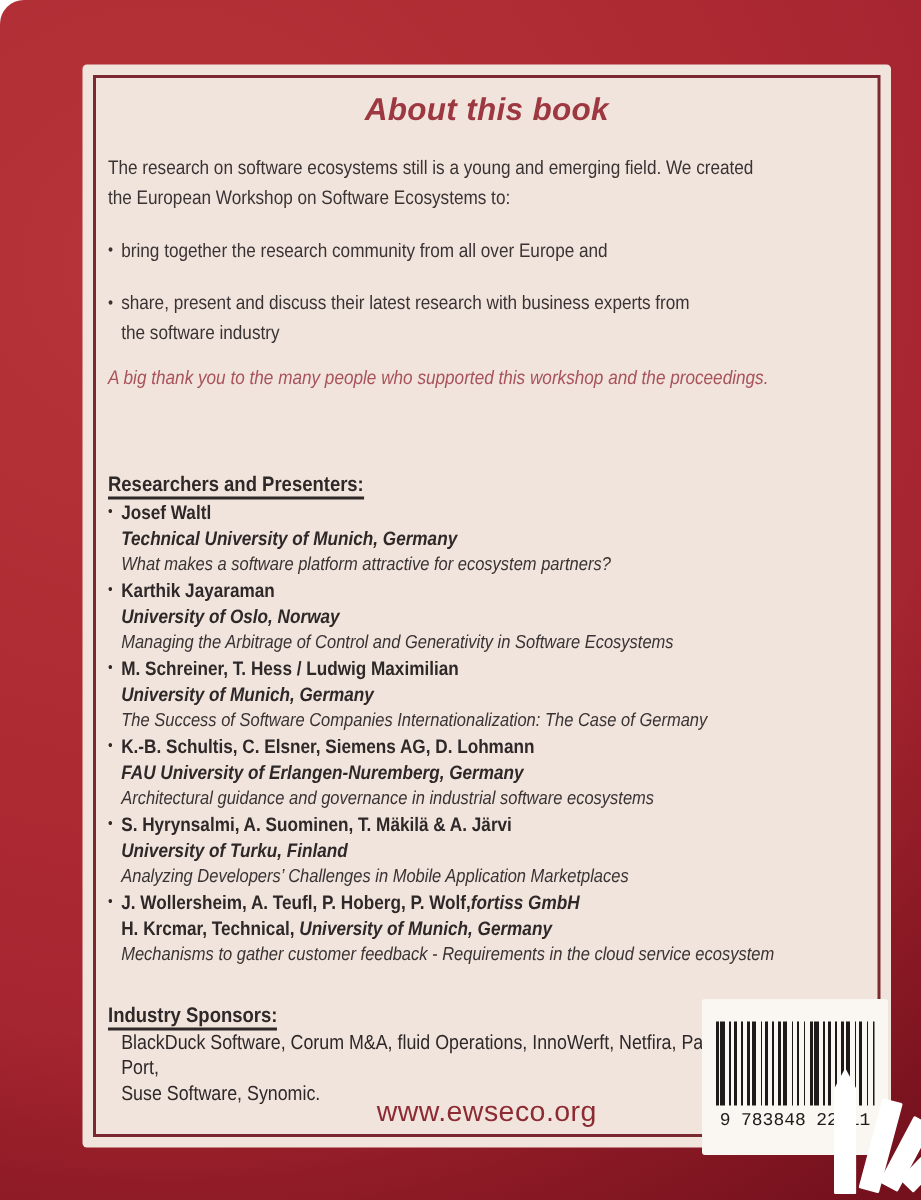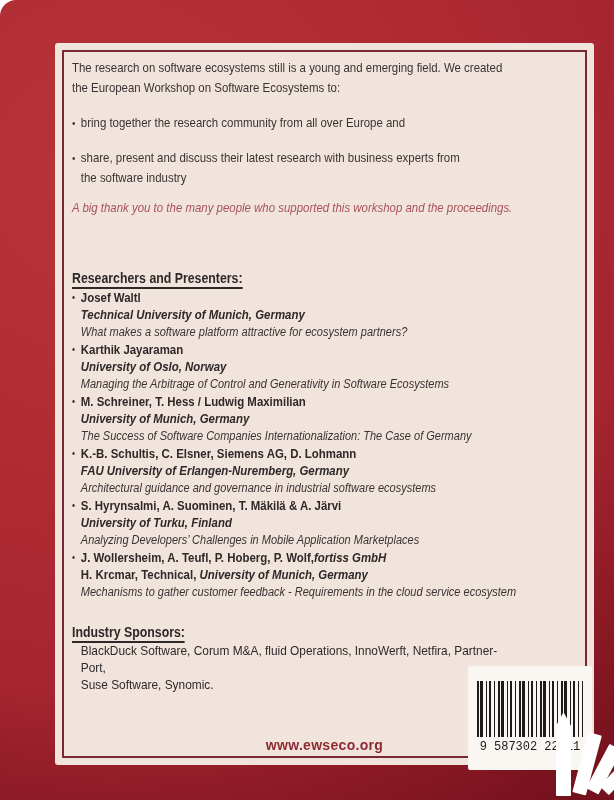--- a/index.html
+++ b/index.html
@@ -49,21 +49,21 @@
   .logo{position:absolute;left:4px;bottom:2px;z-index:3;width:170px;}
   .logo-rule{width:163px;border-top:1px solid #9a9a9a;margin-bottom:1px;}
   .wordmark{font-size:26px;line-height:28px;letter-spacing:2px;color:#8e8e8e;font-weight:normal;}
   .wordmark .lg-red{color:#b2333b;}
   .wordmark .lg-i{position:relative;}
   .wordmark .lg-i::before{content:"";position:absolute;left:1px;top:2px;width:4px;height:4px;border-radius:50%;background:#b2333b;}
   .logo-tagline{margin-left:60px;margin-top:-3px;height:3px;width:100px;
     background:repeating-linear-gradient(90deg,#c0565c 0 5px,transparent 5px 8px);opacity:.75;}
   .url{
     position:absolute;left:0;right:0;bottom:12px;z-index:2;text-align:center;
-    font-size:14px;font-weight:bold;color:#8d2b33;letter-spacing:.3px;
+    font-size:19px;font-weight:normal;color:#8d2b33;letter-spacing:.3px;
   }
   .barcode-panel{
     position:absolute;right:2px;bottom:-5px;width:124px;height:104px;
     background:#faf6f1;z-index:3;border-radius:2px;
   }
   .bars{
     margin:15px auto 0;width:106px;height:56px;background-color:#faf6f1;
     background-image:repeating-linear-gradient(90deg,
       #1d1a1a 0 2px, transparent 2px 3px,
       #1d1a1a 3px 6px, transparent 6px 9px,
@@ -84,20 +84,21 @@
   .b3{left:588px;top:742px;width:14px;height:50px;transform:rotate(28deg);transform-origin:50% 88%;}
   .b4{left:601px;top:752px;width:13px;height:40px;transform:rotate(44deg);transform-origin:50% 88%;}
 </style>
 </head>
 <body>
 
 <div class="stage">
   <div class="card">
     <div class="panel">
       <div class="content">
+        <div class="title">About this book</div>
 
         <div class="para squeeze">The research on software ecosystems still is a young and emerging field. We created
 the European Workshop on Software Ecosystems to:</div>
 
         <div class="bullet-line squeeze">
           <span class="bullet">•</span>
           <span class="btxt">bring together the research community from all over Europe and</span>
         </div>
         <div class="bullet-line squeeze">
           <span class="bullet">•</span>
@@ -138,21 +139,21 @@
 Suse Software, Synomic.</div>
       </div>
 
 
       <div class="url">www.ewseco.org</div>
 
       <div class="barcode-panel">
         <div class="bars"></div>
         <div class="digits">
           <span>9</span>
-          <span>587302</span>
+          <span>783848</span>
           <span>22311</span>
         </div>
       </div>
     </div>
 
     <div class="books">
       <div class="book b1"></div>
       <div class="book b2"></div>
       <div class="book b3"></div>
       <div class="book b4"></div>

